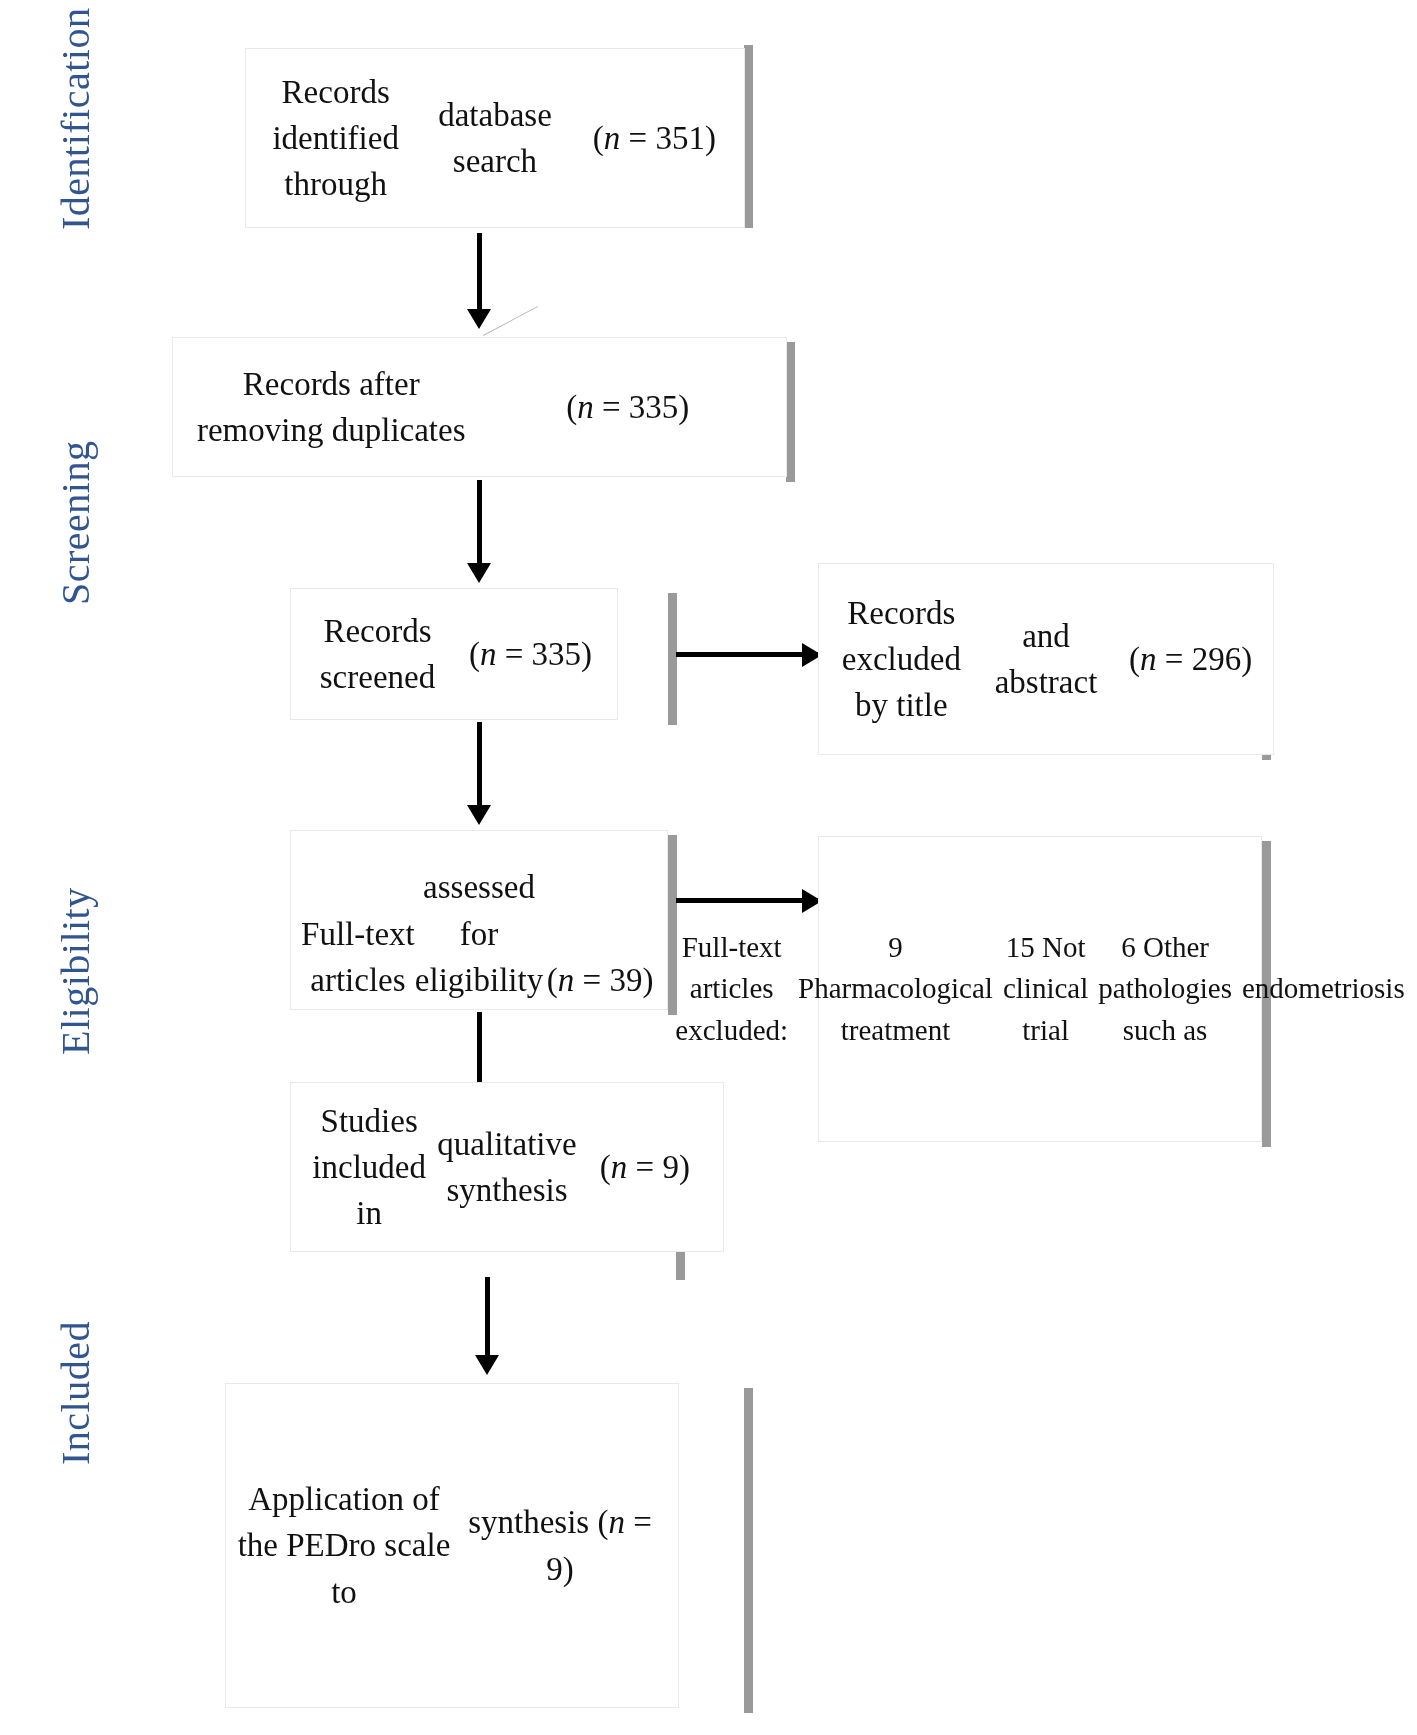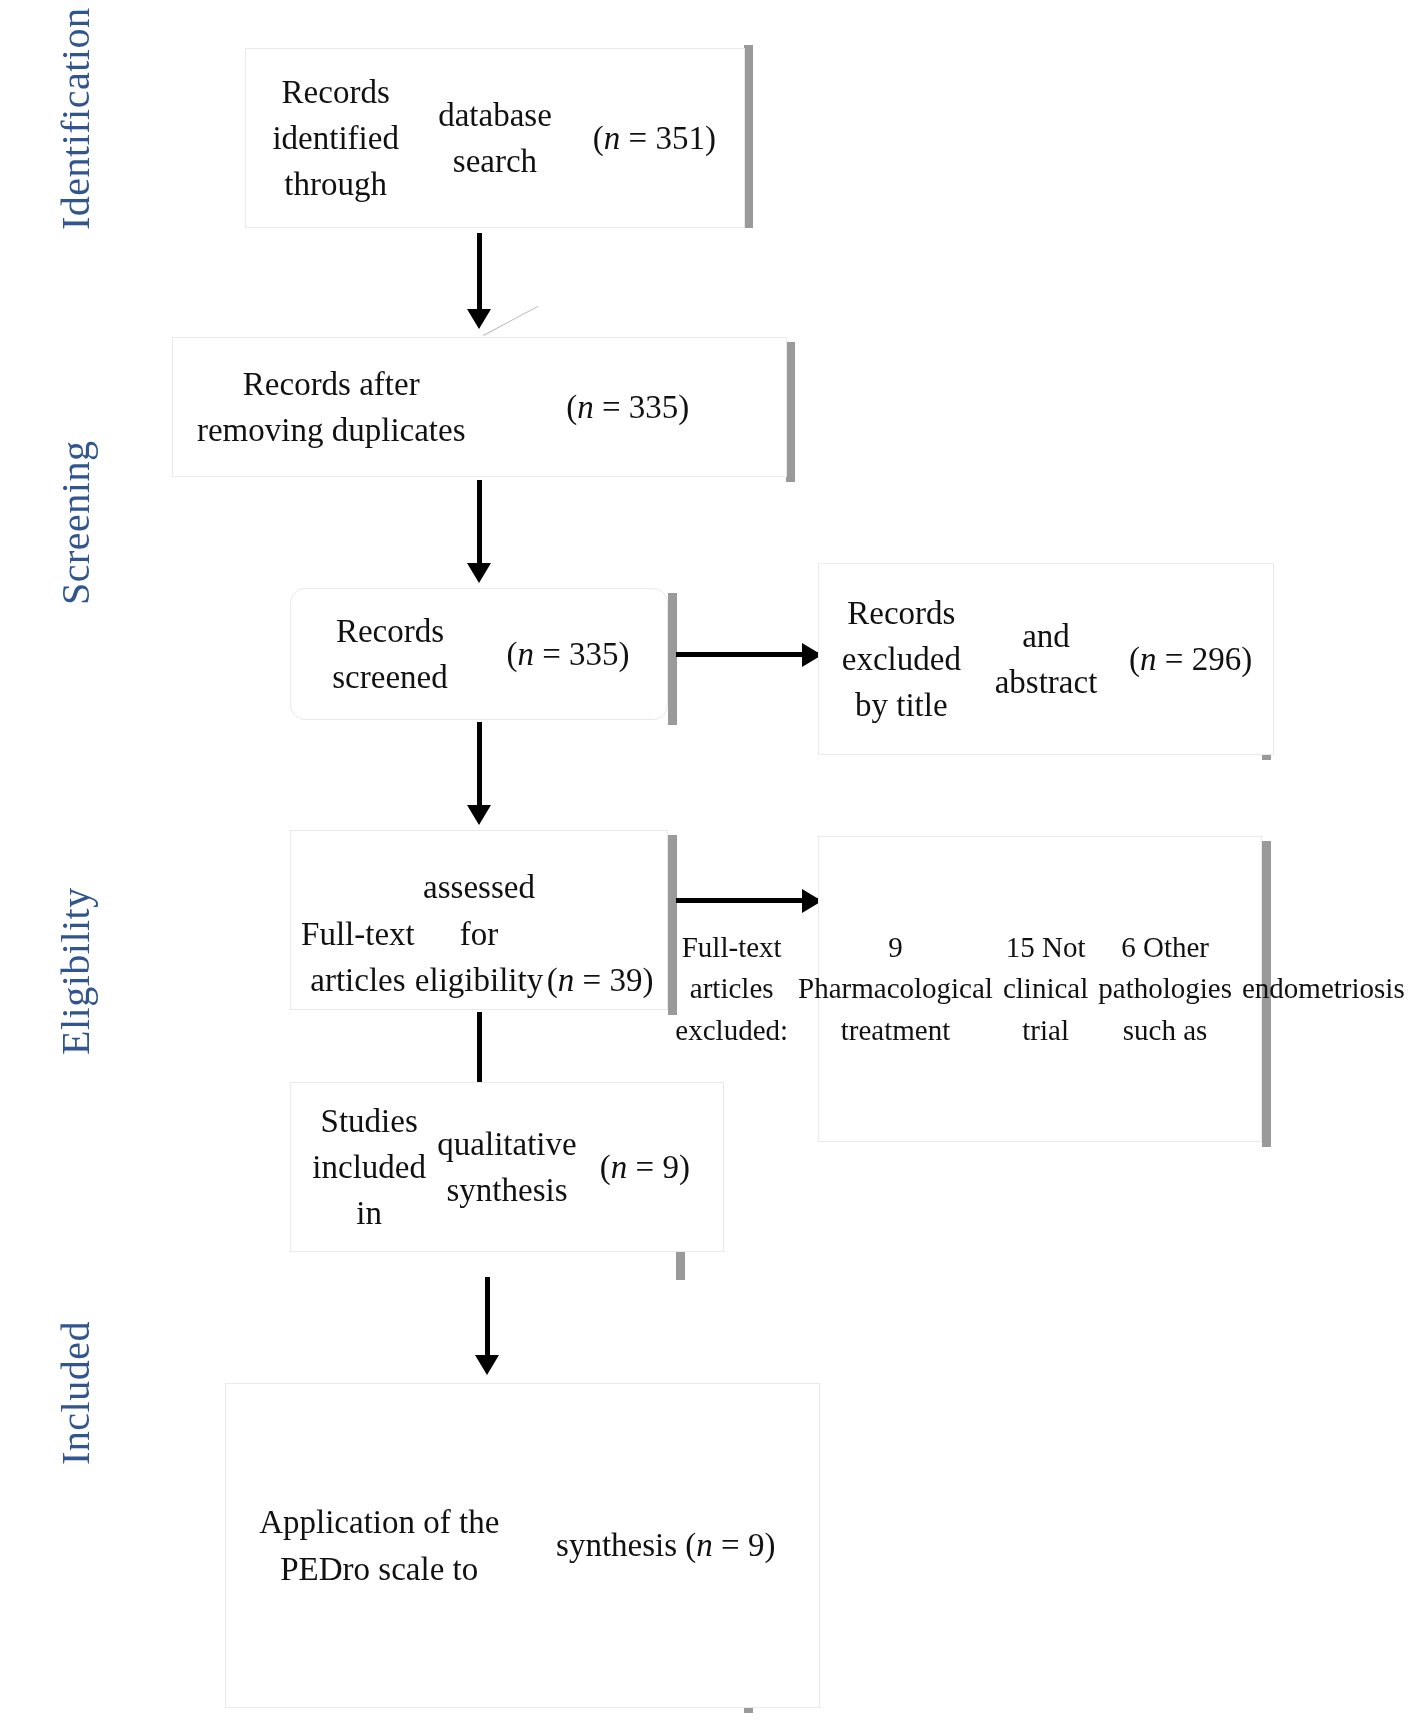--- a/index.html
+++ b/index.html
@@ -134,21 +134,21 @@
   <div class="shadow-bar" style="left:786px; top:342px; height:140px;"></div>
   <div class="box" style="left:172px; top:337px; width:615px; height:140px;">
     <span class="line">Records after removing duplicates</span>
     <span class="line">(<span class="italic-n">n</span> = <span>335</span>)</span>
   </div>
 
   <div class="v-line" style="left:477px; top:480px; height:85px;"></div>
   <div class="arrow-down" style="left:467px; top:563px;"></div>
 
   <div class="shadow-bar" style="left:668px; top:593px; height:132px;"></div>
-  <div class="box" style="left:290px; top:588px; width:378px; height:132px;border-radius:15px;">
+  <div class="box" style="left:290px; top:588px; width:328px; height:132px;">
     <span class="line">Records screened</span>
     <span class="line">(<span class="italic-n">n</span> = <span>335</span>)</span>
   </div>
 
   <div class="h-line" style="left:676px; top:652px; width:148px;"></div>
   <div class="arrow-right" style="left:802px; top:643px;"></div>
 
   <div class="shadow-bar" style="left:1262px; top:568px; height:192px;"></div>
   <div class="box" style="left:818px; top:563px; width:456px; height:192px;justify-content:flex-end;">
     <span class="line">Records excluded by title</span>
@@ -185,18 +185,18 @@
   <div class="box" style="left:290px; top:1082px; width:434px; height:170px;">
     <span class="line">Studies included in</span>
     <span class="line">qualitative synthesis</span>
     <span class="line">(<span class="italic-n">n</span> = <span>9</span>)</span>
   </div>
 
   <div class="v-line" style="left:485px; top:1277px; height:80px;"></div>
   <div class="arrow-down" style="left:475px; top:1355px;"></div>
 
   <div class="shadow-bar" style="left:744px; top:1388px; height:325px;"></div>
-  <div class="box" style="left:225px; top:1383px; width:595px; height:325px;">
+  <div class="box" style="left:225px; top:1383px; width:454px; height:325px;">
     <span class="line">Application of the PEDro scale to</span>
     <span class="line"><span>synthesis (</span><span class="italic-n">n</span><span> = </span><span>9</span><span>)</span></span>
   </div>
 
 </div>
 
 </body></html>

